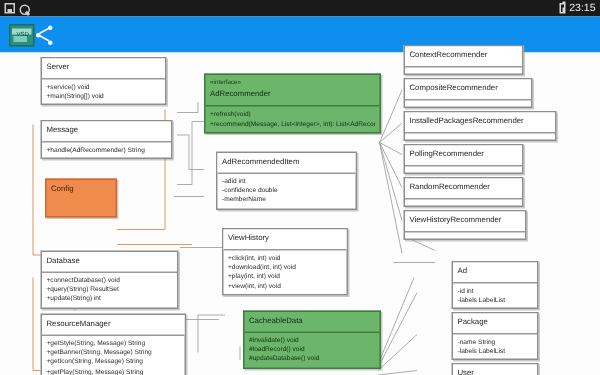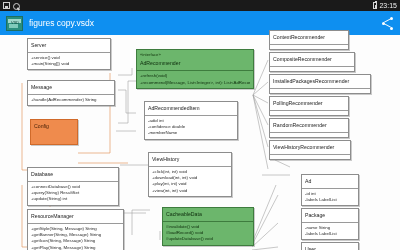--- a/index.html
+++ b/index.html
@@ -94,21 +94,20 @@
       <span class="sb-clock">23:15</span>
     </div>
   </div>
 
   <div class="appbar">
     <span class="file-icon">
       <span class="vs-band"></span>
         <span class="vs-band2"></span>
       <span class="vs-txt">VSD</span>
     </span>
-    <span class="app-title">figures copy.vsdx</span>
     <span class="share-icon">
       <i class="n1"></i>
         <i class="n2"></i>
         <i class="n3"></i>
         <b class="l1"></b>
         <b class="l2"></b>
     </span>
   </div>
 
   <div class="canvas">

